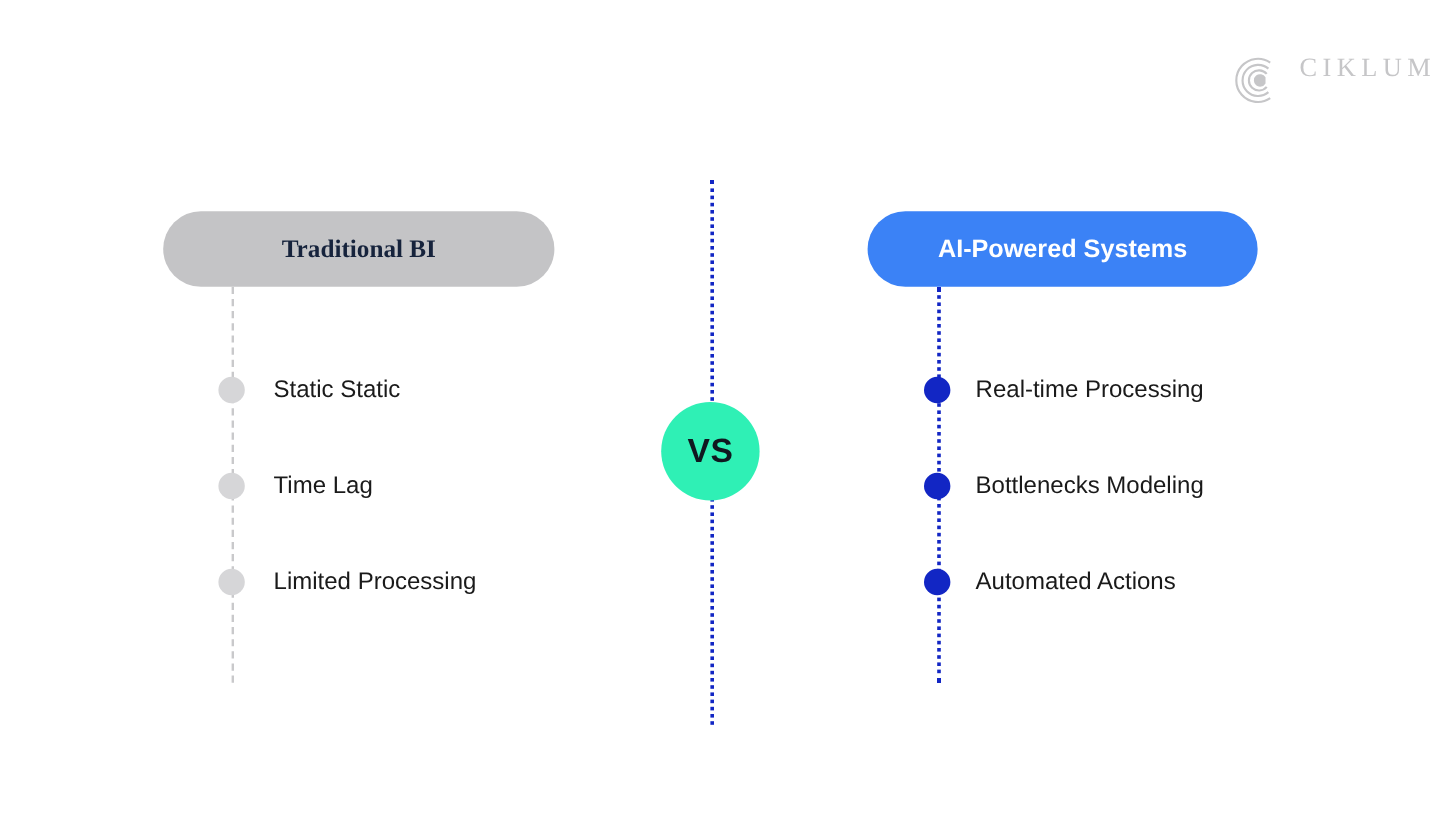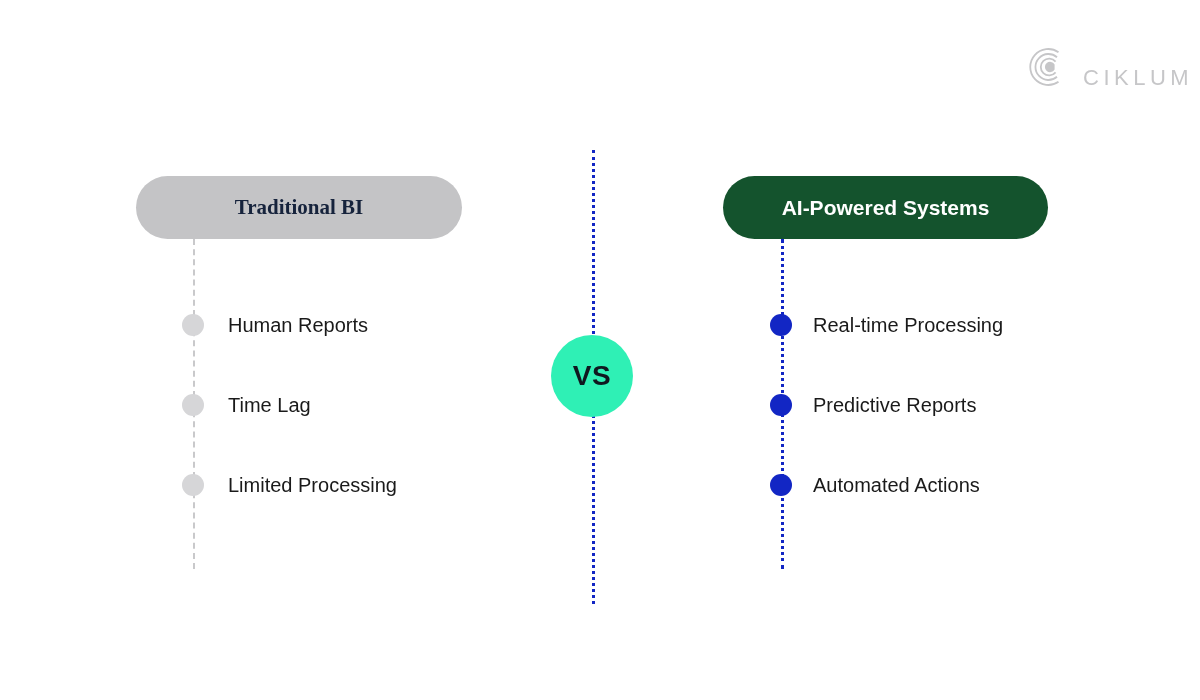--- a/index.html
+++ b/index.html
@@ -18,22 +18,23 @@
     width: 1200px;
     height: 700px;
   }
 
   
   .brand {
     position: absolute;
     top: 45px;
     left: 1025px;
     display: flex;
-    align-items: flex-end;
+    align-items: flex-start;
     gap: 14px;
+    font-family: Liberation Serif, serif;
   }
   .brand-mark {
     width: 44px;
     height: 44px;
     display: block;
   }
   .brand-word {
     font-size: 22px;
     letter-spacing: 4.5px;
     color: #c6c6c8;
@@ -91,21 +92,21 @@
     white-space: nowrap;
   }
   .pill.traditional {
     width: 326px;
     background: #c4c4c6;
     color: #16233c;
     font-family: Liberation Serif, serif;
   }
   .pill.ai {
     width: 325px;
-    background: #14532d;
+    background: #3b82f6;
     color: #ffffff;
   }
 
   
   .timeline {
     position: relative;
     margin-top: 0;
     padding-top: 46px;
   }
   .timeline-line {
@@ -175,21 +176,21 @@
 
   <div class="vs-badge">VS</div>
 
   <div class="column left">
     <div class="pill traditional">Traditional BI</div>
     <div class="timeline left">
       <div class="timeline-line"></div>
 
       <div class="item">
         <span class="bullet"></span>
-        <span class="item-label">Human Reports</span>
+        <span class="item-label">Static Static</span>
       </div>
       <div class="item">
         <span class="bullet"></span>
         <span class="item-label">Time Lag</span>
       </div>
       <div class="item">
         <span class="bullet"></span>
         <span class="item-label">Limited Processing</span>
       </div>
     </div>
@@ -199,21 +200,21 @@
     <div class="pill ai">AI-Powered Systems</div>
     <div class="timeline right">
       <div class="timeline-line"></div>
 
       <div class="item">
         <span class="bullet"></span>
         <span class="item-label">Real-time Processing</span>
       </div>
       <div class="item">
         <span class="bullet"></span>
-        <span class="item-label">Predictive Reports</span>
+        <span class="item-label">Bottlenecks Modeling</span>
       </div>
       <div class="item">
         <span class="bullet"></span>
         <span class="item-label">Automated Actions</span>
       </div>
     </div>
   </div>
 
 </div>
 

